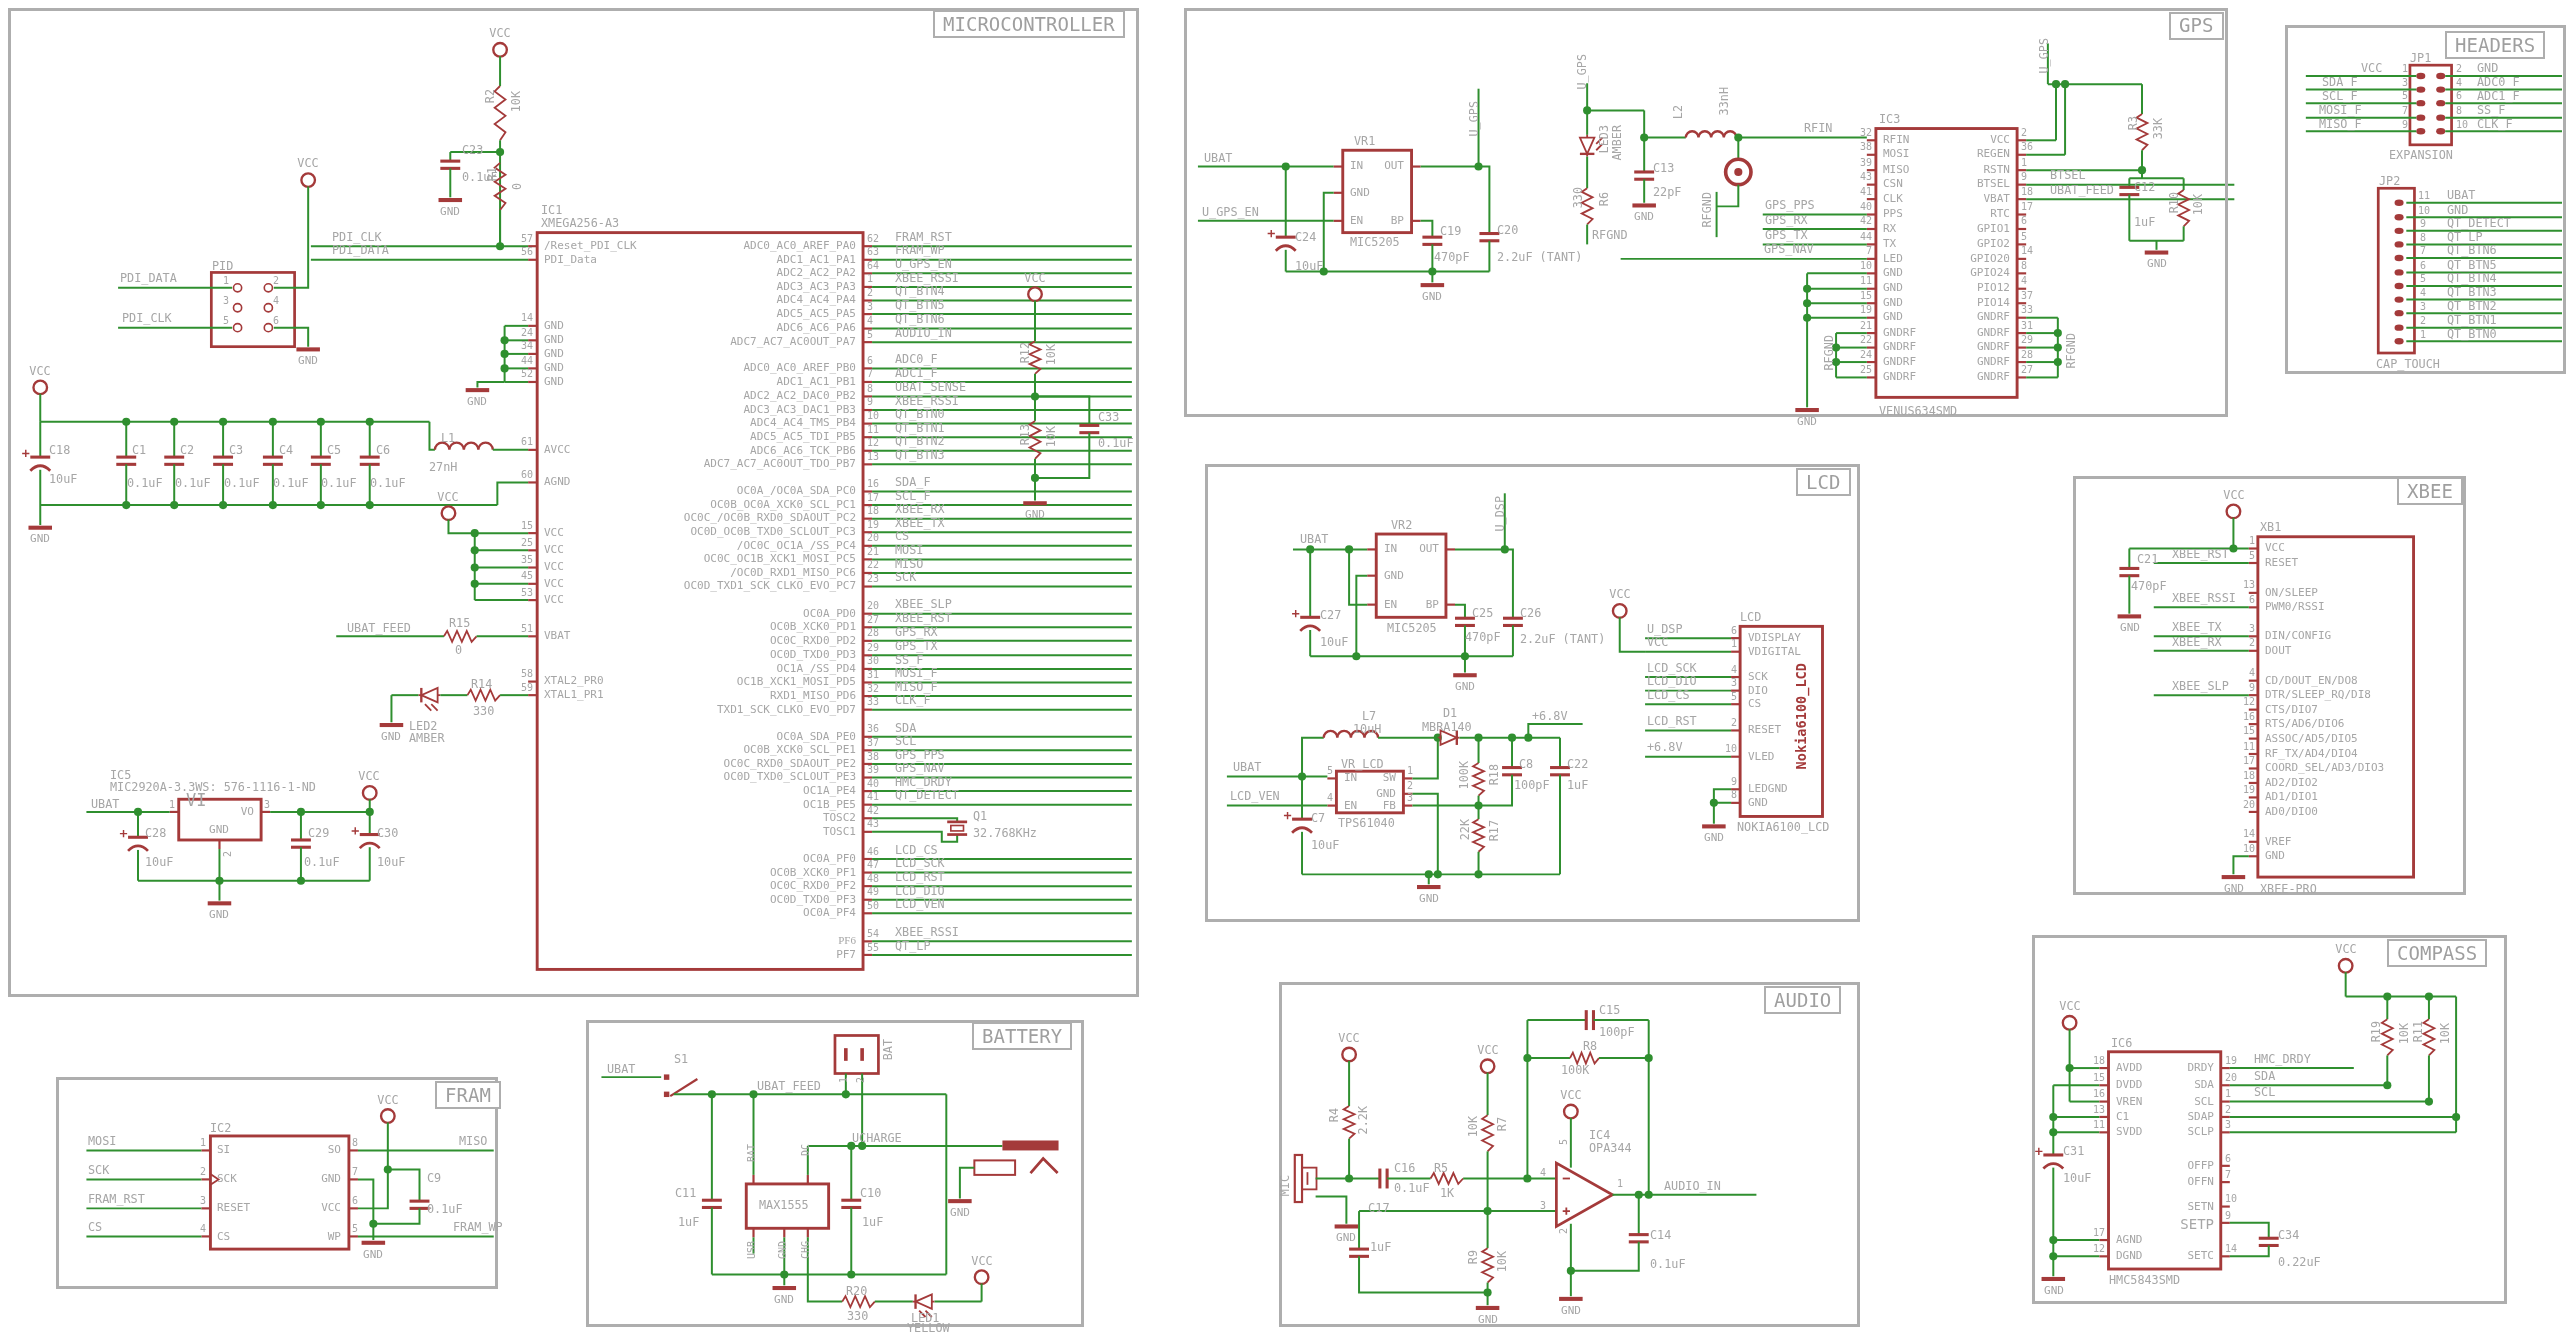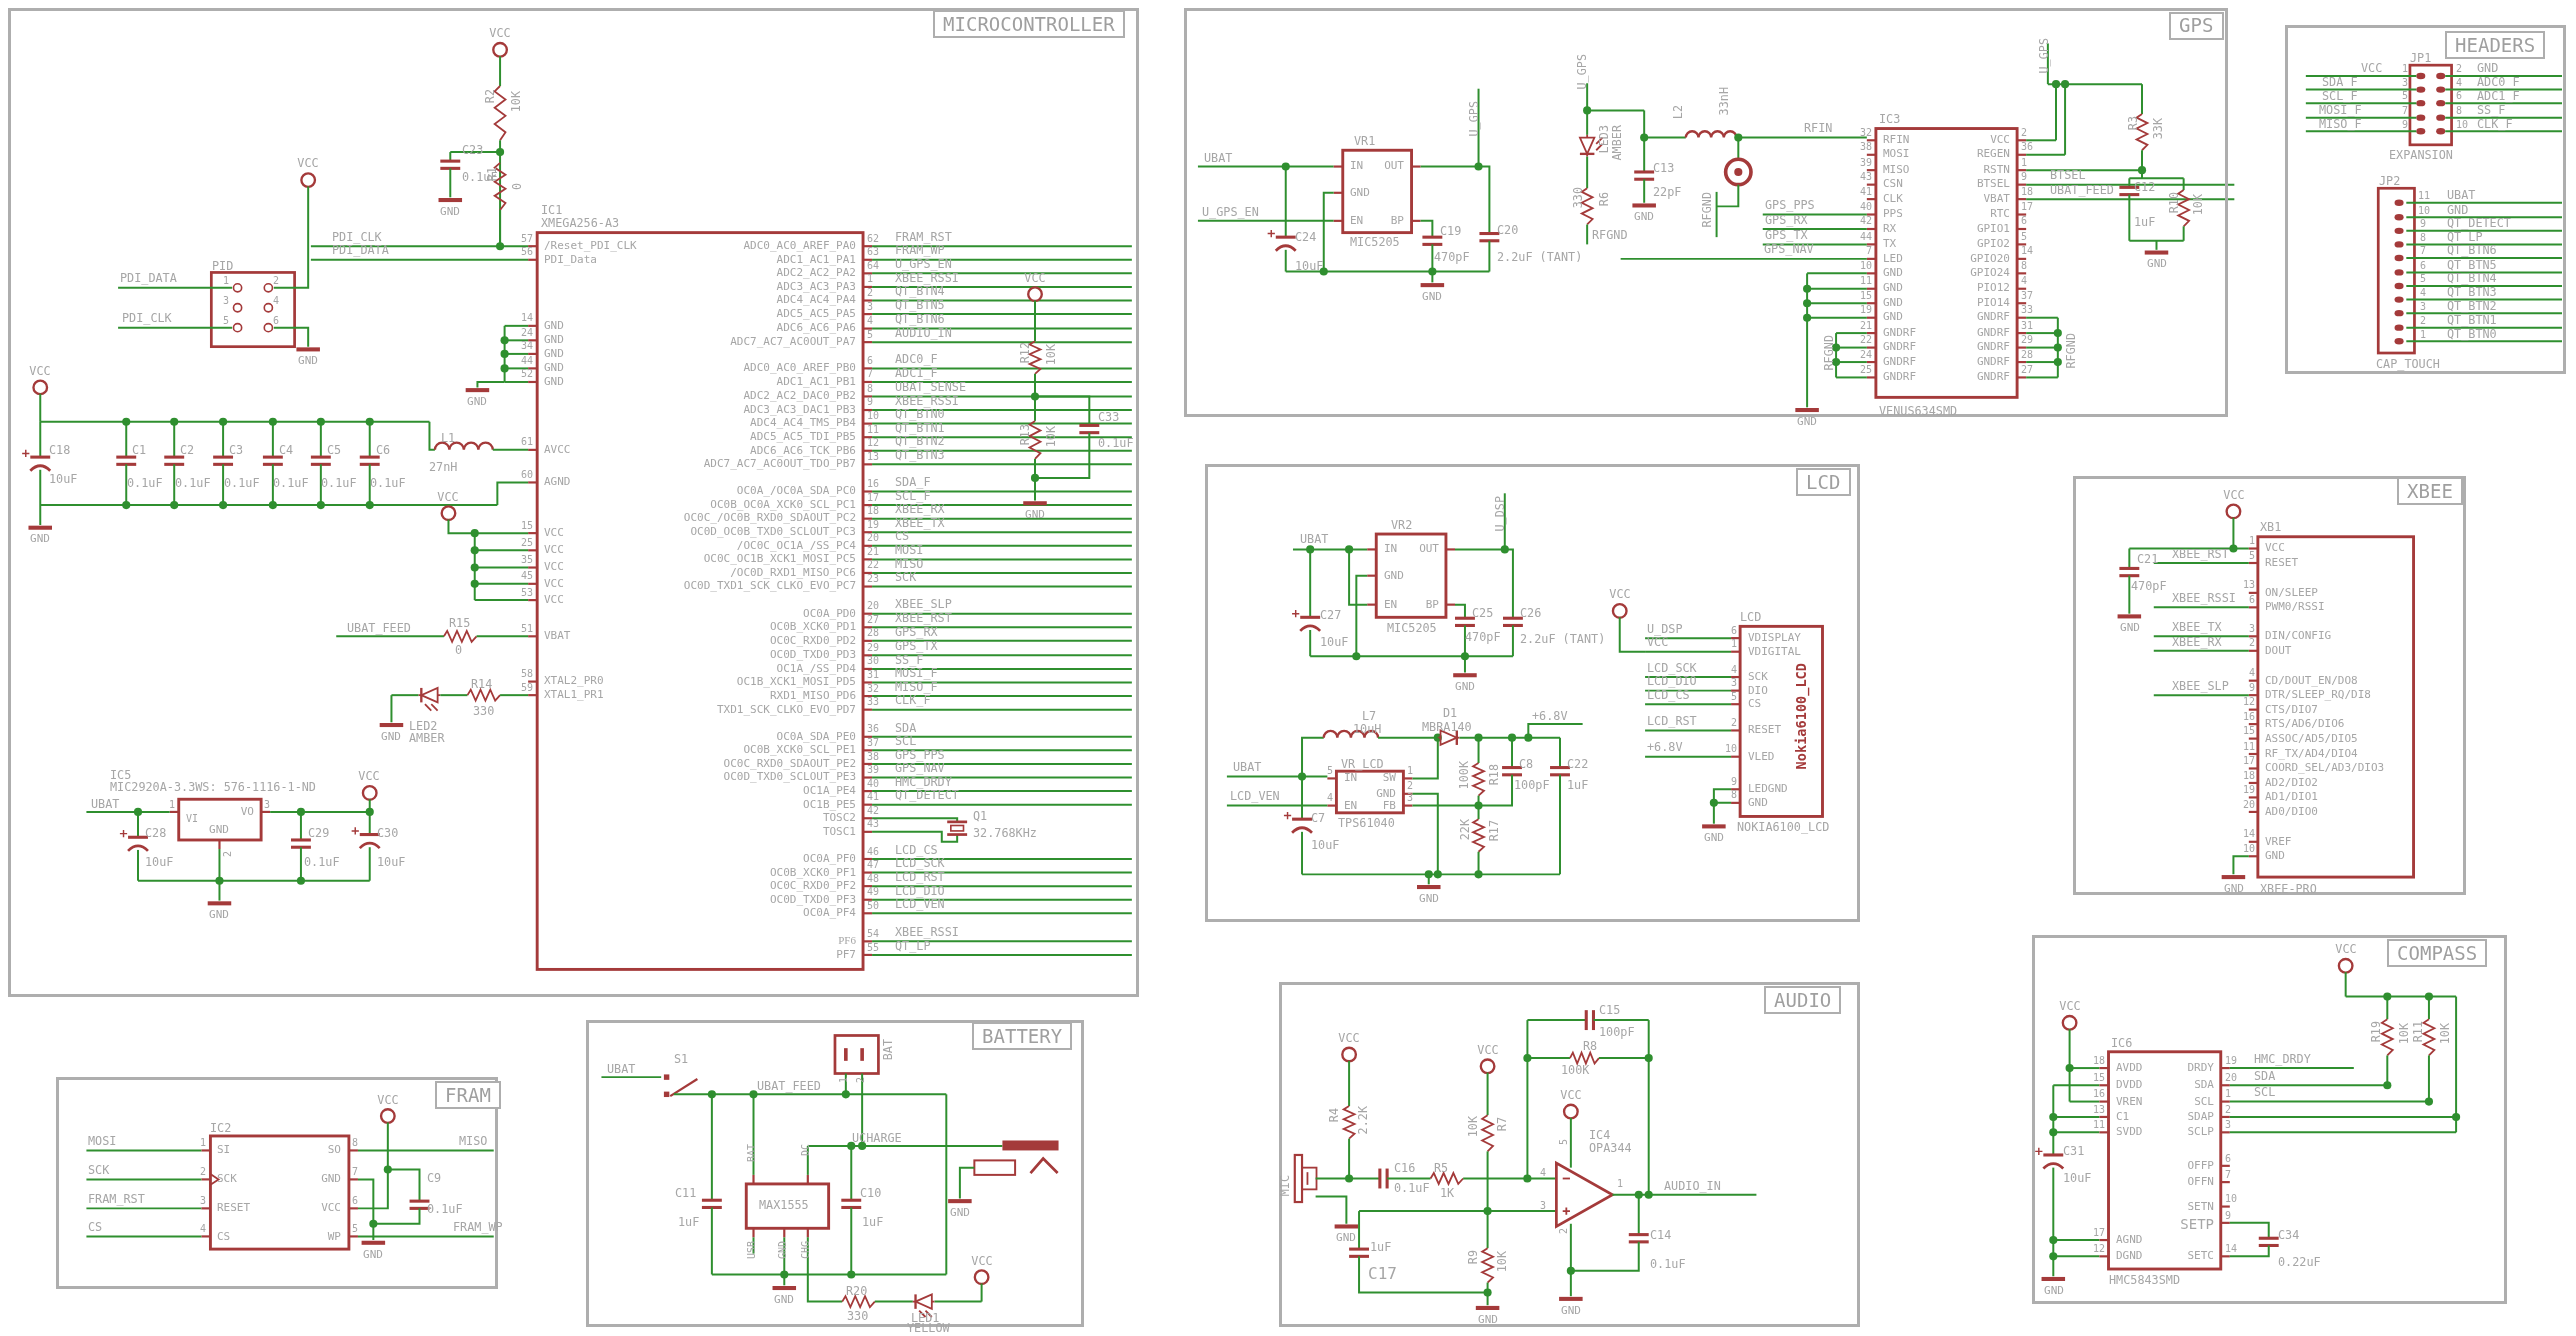--- a/index.html
+++ b/index.html
@@ -1066,21 +1066,21 @@
     <div class="tx vt" style="font-size: 11.8px; left: 1020px; top: 424px;">R13</div>
     <div class="tx vt" style="font-size: 11.8px; left: 1046px; top: 426px;">10K</div>
     <div class="tx" style="transform: translateX(-50%); font-size: 11px; left: 1035px; top: 509px;">GND</div>
     <div class="tx" style="font-size: 11.8px; left: 1098px; top: 412px;">C33</div>
     <div class="tx" style="font-size: 11.8px; left: 1098px; top: 438px;">0.1uF</div>
     <div class="tx" style="font-size: 11.8px; left: 973px; top: 811px;">Q1</div>
     <div class="tx" style="font-size: 11.8px; left: 973px; top: 828px;">32.768KHz</div>
     <div class="tx" style="font-size: 11.8px; left: 110px; top: 770px;">IC5</div>
     <div class="tx" style="font-size: 11.8px; left: 110px; top: 782px;">MIC2920A-3.3WS: 576-1116-1-ND</div>
     <div class="tx" style="transform: translateX(-100%); font-size: 10px; left: 175px; top: 800px;">1</div>
-    <div class="tx" style="font-size: 10px; left: 186px; top: 814px;">VI</div>
+    <div class="tx" style="font-size: 17px; left: 186px; top: 792px;">VI</div>
     <div class="tx" style="font-size: 10px; left: 264px; top: 800px;">3</div>
     <div class="tx" style="transform: translateX(-100%); font-size: 11px; left: 254px; top: 806px;">VO</div>
     <div class="tx" style="transform: translateX(-50%); font-size: 11px; left: 219px; top: 824px;">GND</div>
     <div class="tx vt" style="font-size: 10px; left: 223px; top: 851px;">2</div>
     <div class="tx" style="font-size: 11.8px; left: 91px; top: 799px;">UBAT</div>
     <div class="tx" style="font-size: 11.8px; left: 145px; top: 828px;">C28</div>
     <div class="tx" style="font-size: 11.8px; left: 145px; top: 857px;">10uF</div>
     <div class="tx" style="font-size: 11.8px; left: 308px; top: 828px;">C29</div>
     <div class="tx" style="font-size: 11.8px; left: 304px; top: 857px;">0.1uF</div>
     <div class="tx" style="transform: translateX(-50%); font-size: 11.8px; left: 369px; top: 771px;">VCC</div>
@@ -1500,21 +1500,21 @@
     <div class="tx" style="font-size: 11.8px; left: 1394px; top: 1183px;">0.1uF</div>
     <div class="tx" style="font-size: 11.8px; left: 1434px; top: 1163px;">R5</div>
     <div class="tx" style="font-size: 11.8px; left: 1440px; top: 1188px;">1K</div>
     <div class="tx" style="transform: translateX(-50%); font-size: 11.8px; left: 1488px; top: 1045px;">VCC</div>
     <div class="tx vt" style="font-size: 11.8px; left: 1468px; top: 1116px;">10K</div>
     <div class="tx vt" style="font-size: 11.8px; left: 1497px; top: 1117px;">R7</div>
     <div class="tx vt" style="font-size: 11.8px; left: 1468px; top: 1250px;">R9</div>
     <div class="tx vt" style="font-size: 11.8px; left: 1497px; top: 1251px;">10K</div>
     <div class="tx" style="transform: translateX(-50%); font-size: 11px; left: 1488px; top: 1314px;">GND</div>
     <div class="tx" style="font-size: 11.8px; left: 1370px; top: 1242px;">1uF</div>
-    <div class="tx" style="font-size: 16px; left: 1368px; top: 1266px;">C17</div>
+    <div class="tx" style="font-size: 12px; left: 1368px; top: 1202px;">C17</div>
     <div class="tx" style="transform: translateX(-100%); font-size: 10px; left: 1546px; top: 1168px;">4</div>
     <div class="tx" style="transform: translateX(-100%); font-size: 10px; left: 1546px; top: 1201px;">3</div>
     <div class="tx vt" style="font-size: 10px; left: 1559px; top: 1139px;">5</div>
     <div class="tx vt" style="font-size: 10px; left: 1559px; top: 1228px;">2</div>
     <div class="tx" style="font-size: 10px; left: 1617px; top: 1179px;">1</div>
     <div class="tx" style="font-size: 11.8px; left: 1589px; top: 1130px;">IC4</div>
     <div class="tx" style="font-size: 11.8px; left: 1589px; top: 1143px;">OPA344</div>
     <div class="tx" style="transform: translateX(-50%); font-size: 11.8px; left: 1571px; top: 1090px;">VCC</div>
     <div class="tx" style="font-size: 11.8px; left: 1559px; top: 1041px; margin-left: 24px;">R8</div>
     <div class="tx" style="font-size: 11.8px; left: 1561px; top: 1065px;">100K</div>

